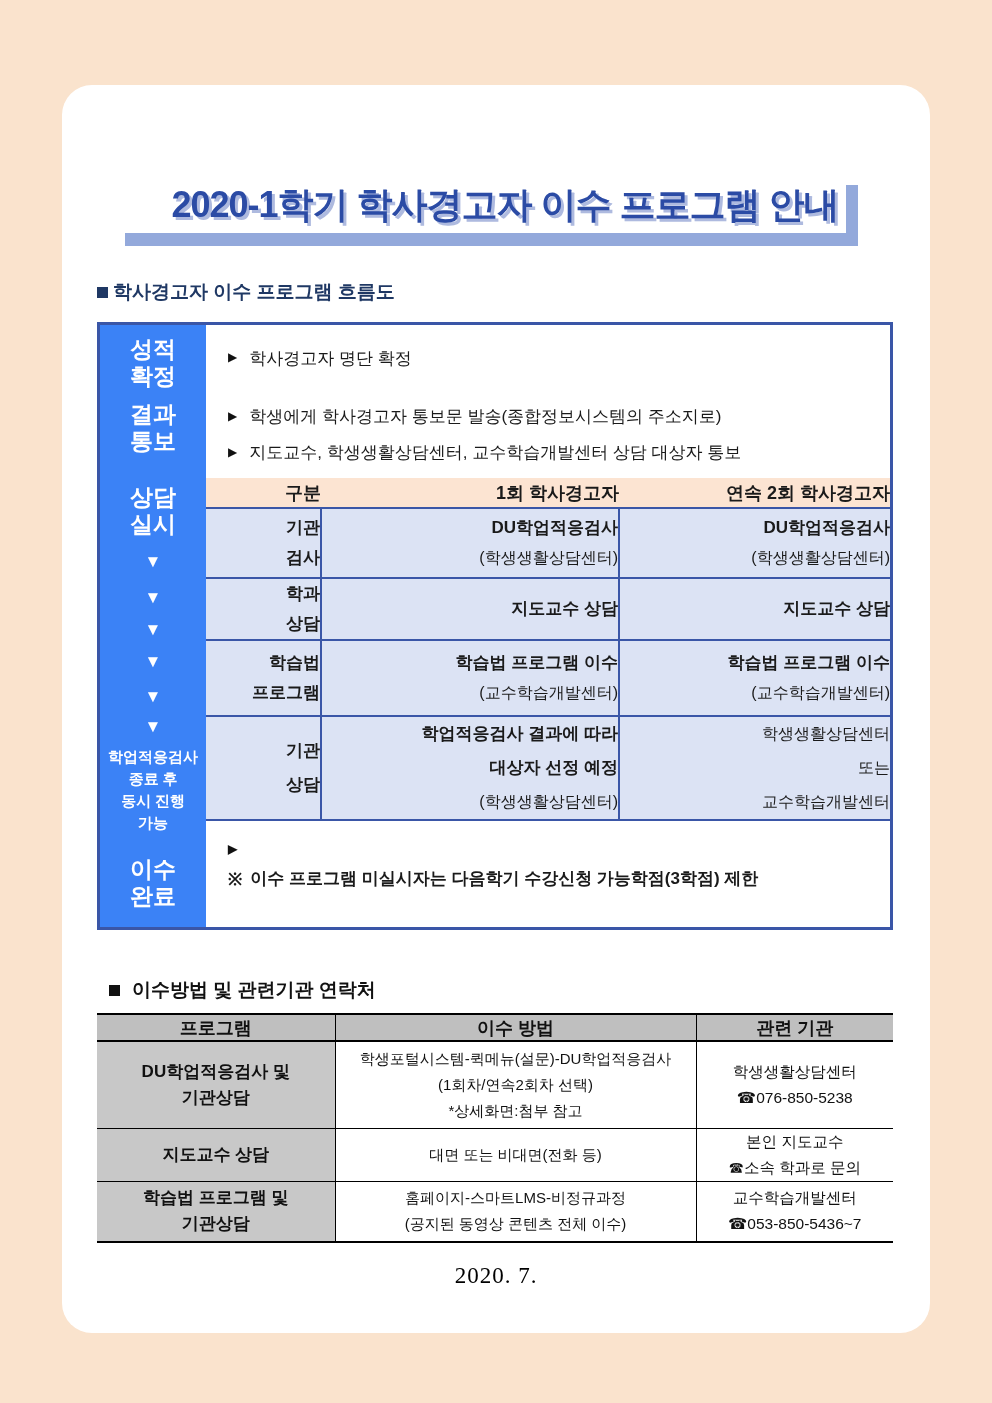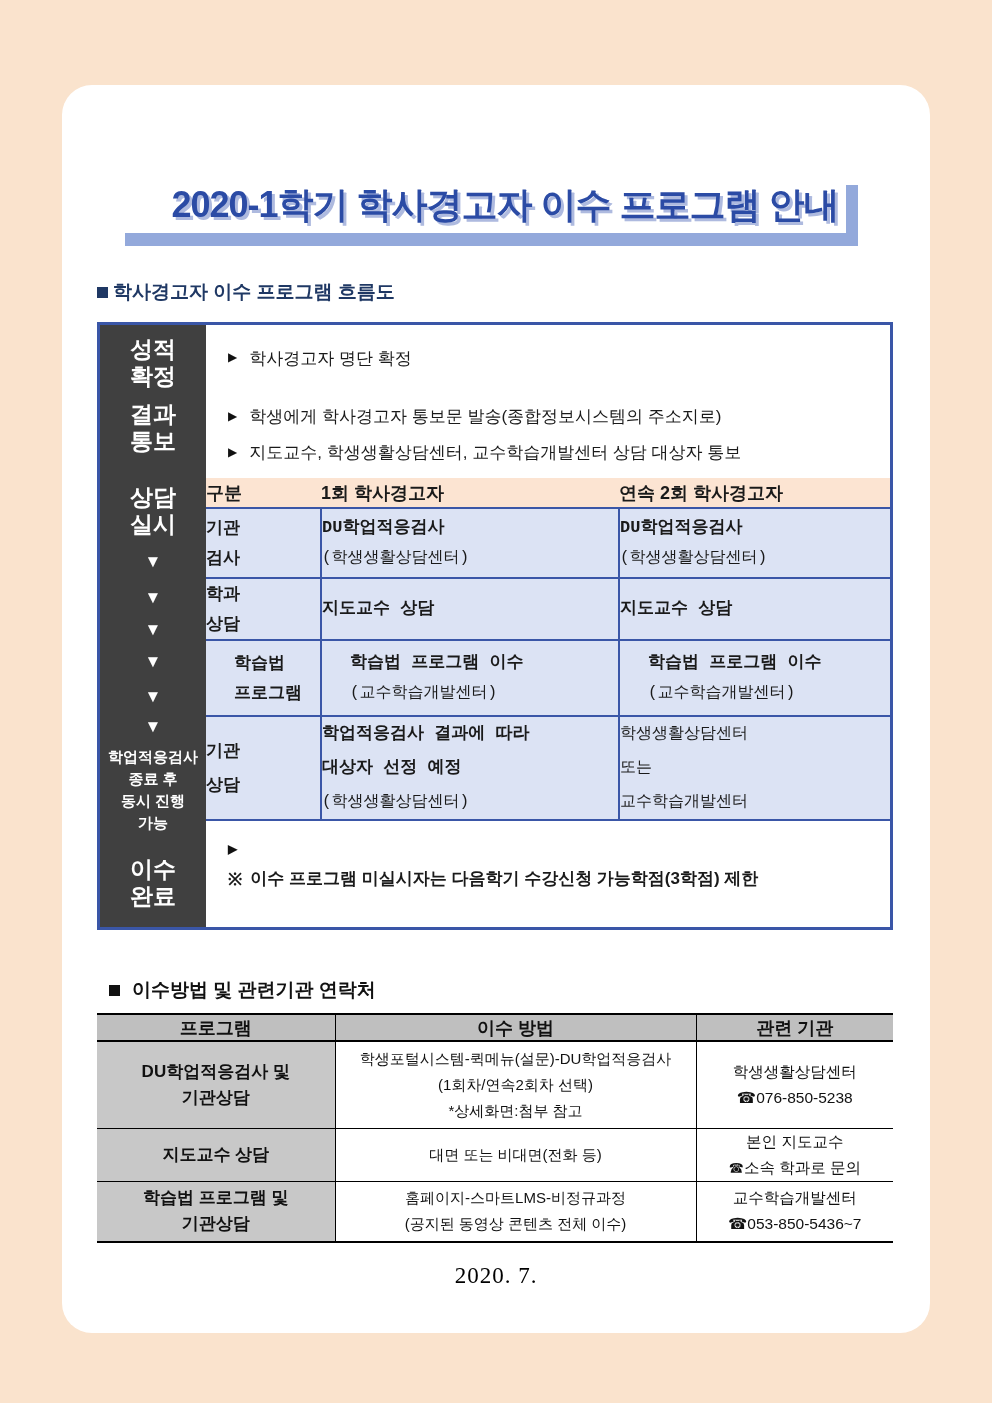--- a/index.html
+++ b/index.html
@@ -50,22 +50,23 @@
   .flow-table {
     position: absolute; left: 35px; top: 237px;
     width: 796px; height: 608px;
     border: 3px solid #3A56A7;
     display: flex;
     background: #ffffff;
   }
   .flow-sidebar {
     position: relative;
     width: 106px; flex: 0 0 106px;
-    background: #404040;
+    background: #3b82f6;
     color: #ffffff;
+    font-family: Liberation Serif, serif;
   }
   .side-label {
     position: absolute; left: 0; width: 106px;
     text-align: center;
     font-size: 23px; font-weight: 700; line-height: 27px;
   }
   .side-arrow {
     position: absolute; left: 0; width: 106px;
     text-align: center;
     font-size: 17px; line-height: 17px; color: #ffffff;
@@ -83,30 +84,30 @@
   .flow-row.r4 { height: 91px; gap: 10px; }
   .bullet-line { display: flex; align-items: center; font-size: 17px; color: #1a1a1a; white-space: nowrap; }
   .bullet-line .tri { font-size: 12px; margin-right: 12px; position: relative; top: -1px; color:#111; }
   .flow-row.r4 .bullet-line { font-weight: 700; }
   .bullet-line .ref { font-size: 17px; margin-right: 8px; }
 
   
   table.inner { border-collapse: collapse; width: 100%; table-layout: fixed; }
   table.inner td {
     border: 2px solid #3A56A7;
-    text-align: left; vertical-align: middle;
+    text-align: right; vertical-align: middle;
     color: #1a1a1a;
   }
   table.inner tr.head td {
     background: #FCE4D2;
     border: none; border-bottom: 2px solid #3A56A7;
     height: 30px; font-size: 18px; font-weight: 700;
   }
   table.inner td.c-label { background: #DCE3F4; font-size: 17px; font-weight: 700; line-height: 30px; }
-  table.inner td.c-body  { background: #DCE3F4; font-size: 17px; line-height: 30px; font-family: Liberation Mono, monospace; }
+  table.inner td.c-body  { background: #DCE3F4; font-size: 17px; line-height: 30px; }
   table.inner td:first-child { border-left: none; }
   table.inner td:last-child  { border-right: none; }
   .ln-b { font-weight: 700; }
   .ln-n { font-weight: 400; font-size: 16px; }
   table.inner tr.h70  td { height: 70px; }
   table.inner tr.h60  td { height: 60px; }
   table.inner tr.h76  td { height: 76px; padding-left: 28px; }
   table.inner tr.h122 td { height: 102px; line-height: 34px; }
 
   

